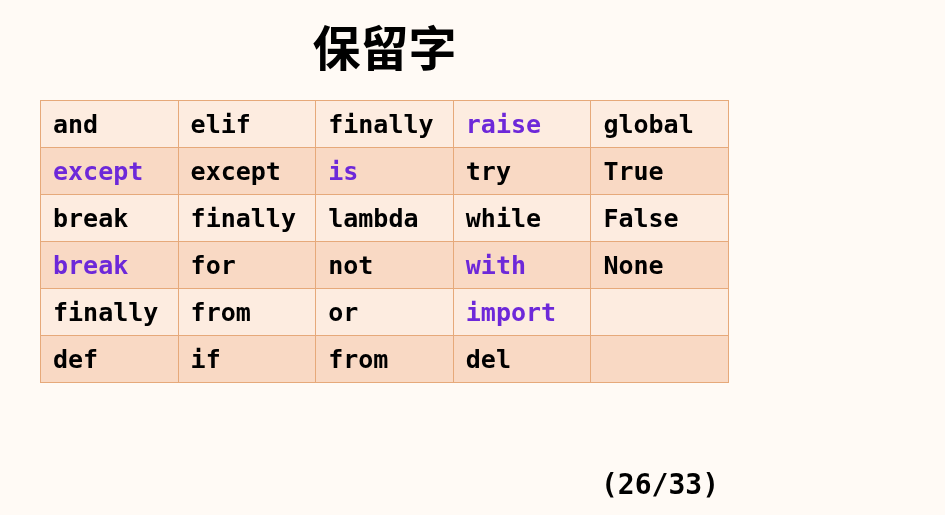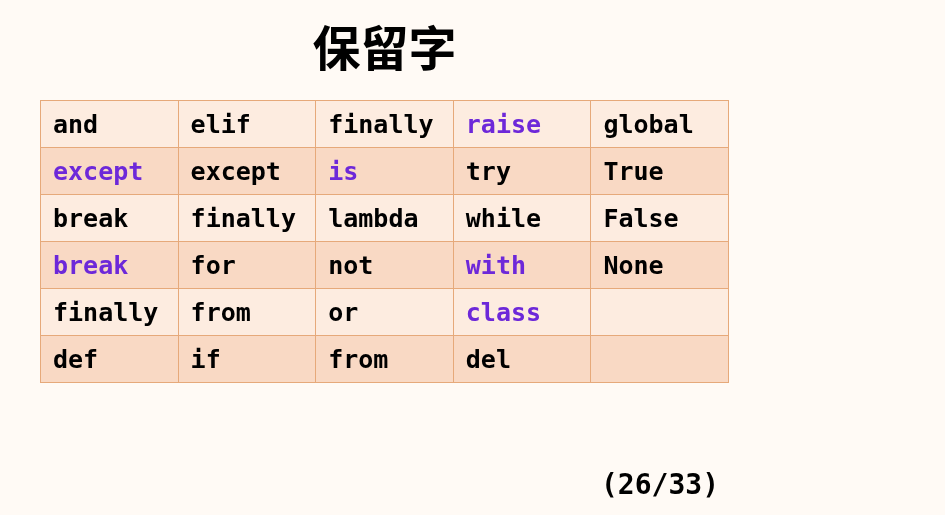--- a/index.html
+++ b/index.html
@@ -82,21 +82,21 @@
           <td class="hl">break</td>
           <td>for</td>
           <td>not</td>
           <td class="hl">with</td>
           <td>None</td>
         </tr>
         <tr>
           <td>finally</td>
           <td>from</td>
           <td>or</td>
-          <td class="hl">class</td>
+          <td class="hl">import</td>
           <td></td>
         </tr>
         <tr>
           <td>def</td>
           <td>if</td>
           <td>from</td>
           <td>del</td>
           <td></td>
         </tr>
       </tbody>

